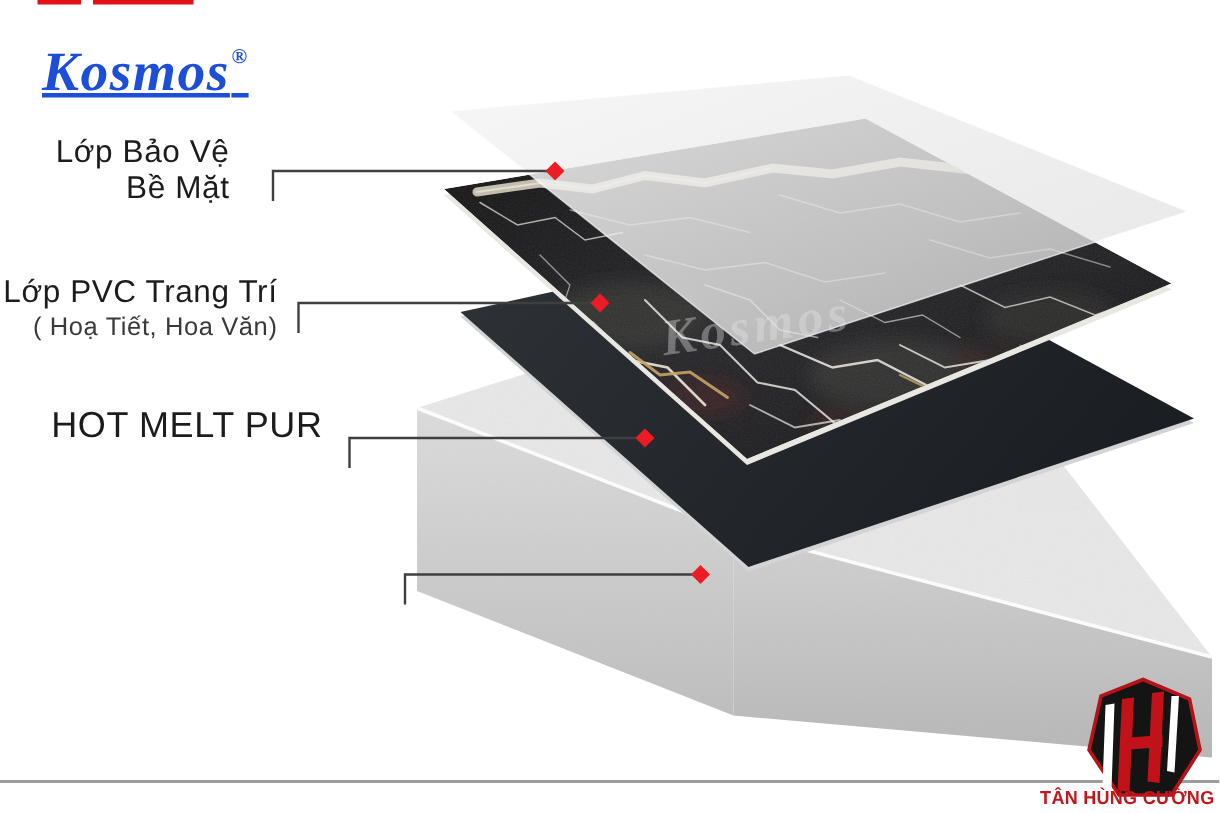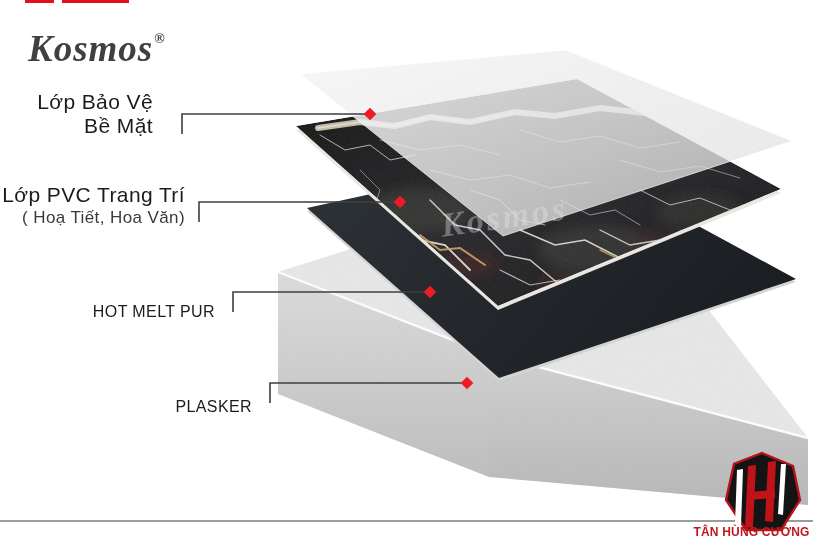--- a/index.html
+++ b/index.html
@@ -1,30 +1,30 @@
 <!DOCTYPE html>
 <html><head>
 <meta charset="utf-8">
 <style>
   html,body{margin:0;padding:0;background:#ffffff;}
   body{width:813px;height:542px;position:relative;overflow:hidden;
        font-family:"Liberation Sans","DejaVu Sans",sans-serif;}
   .stage{position:absolute;left:0;top:0;width:813px;height:542px;}
   svg.diagram{position:absolute;left:0;top:0;}
   
-  .brand{position:absolute;left:28px;top:30px;color:#404040;
+  .brand{position:absolute;left:28px;top:30px;color:#1d4ed8;
          font-family:"Liberation Serif","DejaVu Serif",serif;
-         font-style:italic;font-weight:bold;font-size:37px;letter-spacing:1px;line-height:1;}
+         font-style:italic;font-weight:bold;font-size:37px;letter-spacing:1px;line-height:1;text-decoration:underline;}
   .brand sup{font-size:14px;vertical-align:18px;margin-left:1px;}
   
   .label{position:absolute;text-align:right;color:#1c1c1c;letter-spacing:.4px;}
   .label .l1{font-size:21px;line-height:24px;}
   .label .l2{font-size:21px;line-height:24px;}
   .label.decor .l2{font-size:17px;color:#3a3a3a;line-height:22px;}
-  .label.glue .l2, .label.base .l2{font-size:16px;margin-top:28px;}
+  .label.glue .l2, .label.base .l2{font-size:24px;}
   .lab-protection{right:660px;top:90px;}
   .lab-decor{right:628px;top:183px;}
   .lab-glue{right:598px;top:272px;}
   .lab-base{right:561px;top:367px;}
   
   .company{position:absolute;right:1px;bottom:3px;width:126px;text-align:center;
            color:#c0171d;font-weight:bold;font-size:12.5px;letter-spacing:.2px;
            transform:scaleX(.96);transform-origin:right;}
 </style>
 </head>
@@ -167,18 +167,17 @@
   <div class="l2">Bề Mặt</div>
 </div>
 <div class="label decor lab-decor">
   <div class="l1">Lớp PVC Trang Trí</div>
   <div class="l2">( Hoạ Tiết, Hoa Văn)</div>
 </div>
 <div class="label glue lab-glue">
   <div class="l2">HOT MELT PUR</div>
 </div>
 <div class="label base lab-base">
-  <div class="l2">PLASKER</div>
 </div>
 
 <div class="company">TÂN HÙNG CƯỜNG</div>
 
 </div>
 
 </body></html>

